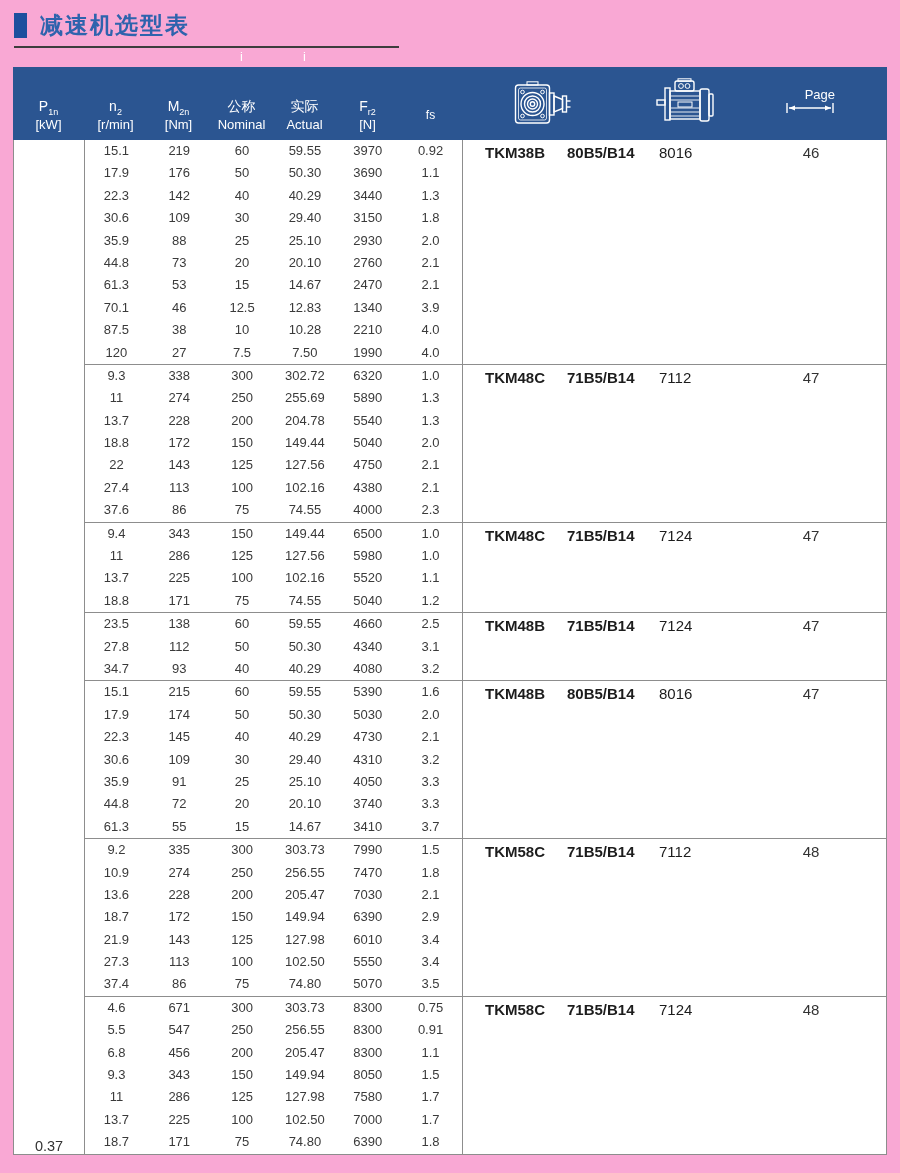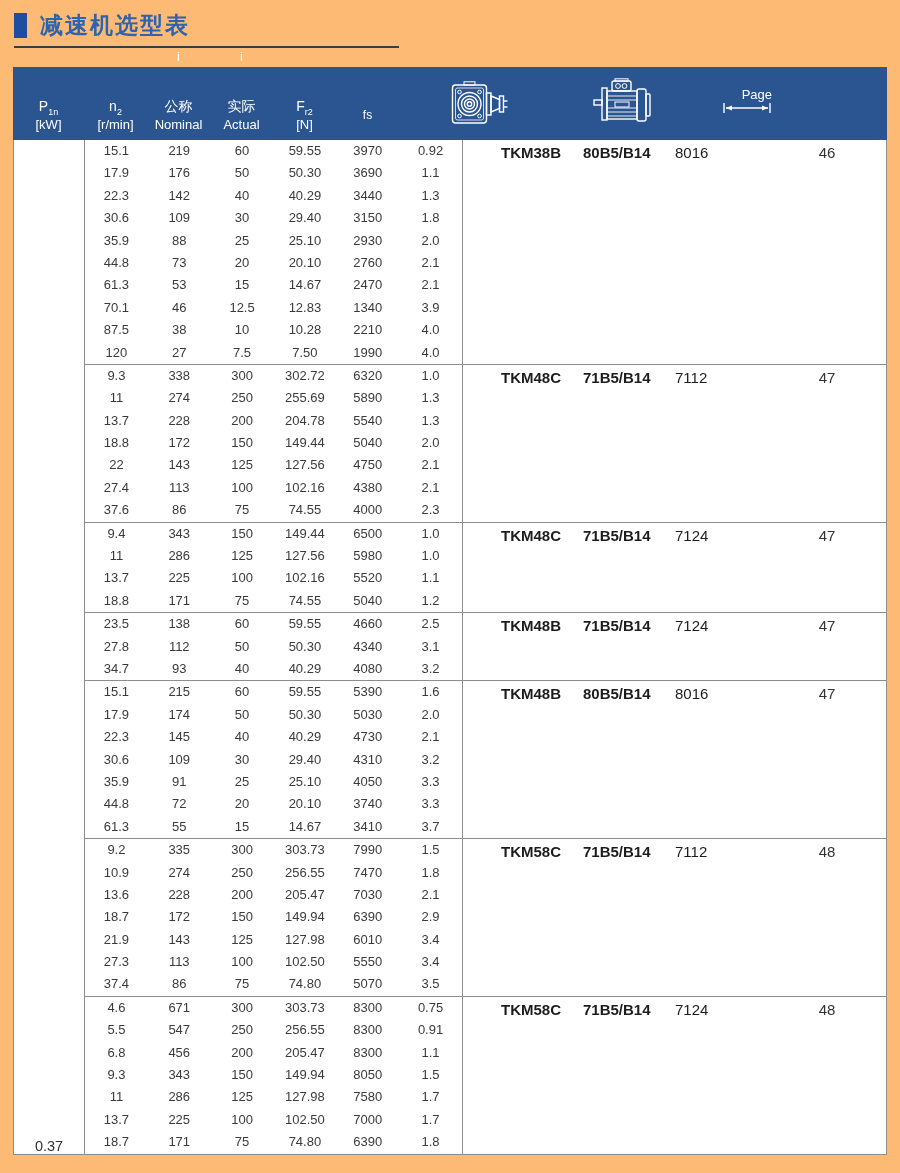--- a/index.html
+++ b/index.html
@@ -1,18 +1,18 @@
 <!DOCTYPE html>
 <html><head>
 <meta charset="utf-8">
 <style>
   * { margin:0; padding:0; box-sizing:border-box; }
   html,body { background:#ffffff; }
   body { font-family:"Liberation Sans","DejaVu Sans",sans-serif; }
-  .page { position:relative; width:900px; height:1173px; background:#fdba74; overflow:hidden; }
+  .page { position:relative; width:900px; height:1173px; background:#f9a8d4; overflow:hidden; }
 
   
   .title-row { position:absolute; left:14px; top:10px; display:flex; align-items:center; }
   .title-marker { width:13px; height:25px; background:#1d4f9e; margin-right:13px; }
   .title-text { font-size:23px; font-weight:700; color:#2e63ad; letter-spacing:2px; }
   .title-underline { position:absolute; left:14px; top:46px; width:385px; height:2px; background:#3d3d3d; }
 
   
   .sel-table { position:absolute; left:13px; top:67px; width:874px; }
 
@@ -30,21 +30,21 @@
   .th-right { flex:1; position:relative; }
   .icon-abs { position:absolute; }
   .page-block { position:absolute; left:323px; top:20px; width:50px; text-align:right; }
   .page-word { font-size:13px; line-height:15px; }
 
   
   .tbody { display:flex; border:1px solid #8d8d8d; border-top:none; background:#ffffff; }
   .col-p1n { width:71px; border-right:1px solid #8d8d8d; display:flex; align-items:flex-end; justify-content:center;
              font-size:14.5px; color:#333333; }
   .col-rest { flex:1; }
-  .group { display:flex; border-top:1px solid #8d8d8d;gap:16px; }
+  .group { display:flex; border-top:1px solid #8d8d8d; }
   .group:first-child { border-top:none; }
   .group-data { width:378px; border-right:1px solid #8d8d8d; }
   .drow { display:flex; height:22.4px; }
   .dcell { width:63px; text-align:center; font-size:13px; line-height:22.4px; color:#3a3a3a; }
   .group-labels { flex:1; position:relative; font-size:15px; color:#1c1c1c; }
   .gl { position:absolute; top:4px; line-height:17px; white-space:nowrap; }
   .gl-model  { left:22px;  font-weight:700; }
   .gl-flange { left:104px; font-weight:700; }
   .gl-motor  { left:196px; font-weight:400; }
   .gl-page   { left:328px; width:40px; text-align:center; font-weight:400; color:#333333; }
@@ -67,20 +67,25 @@
     <div class="thead">
       <div class="th w-p1n">
         <div class="l1"></div>
         <div class="l2"><span>P</span><sub>1n</sub></div>
         <div class="l3">[kW]</div>
       </div>
       <div class="th w-d">
         <div class="l1"></div>
         <div class="l2"><span>n</span><sub>2</sub></div>
         <div class="l3">[r/min]</div>
+      </div>
+      <div class="th w-d">
+        <div class="l1"></div>
+        <div class="l2"><span>M</span><sub>2n</sub></div>
+        <div class="l3">[Nm]</div>
       </div>
       <div class="th w-d">
         <div class="l1">i</div>
         <div class="l2 cjk">公称</div>
         <div class="l3">Nominal</div>
       </div>
       <div class="th w-d">
         <div class="l1">i</div>
         <div class="l2 cjk">实际</div>
         <div class="l3">Actual</div>

